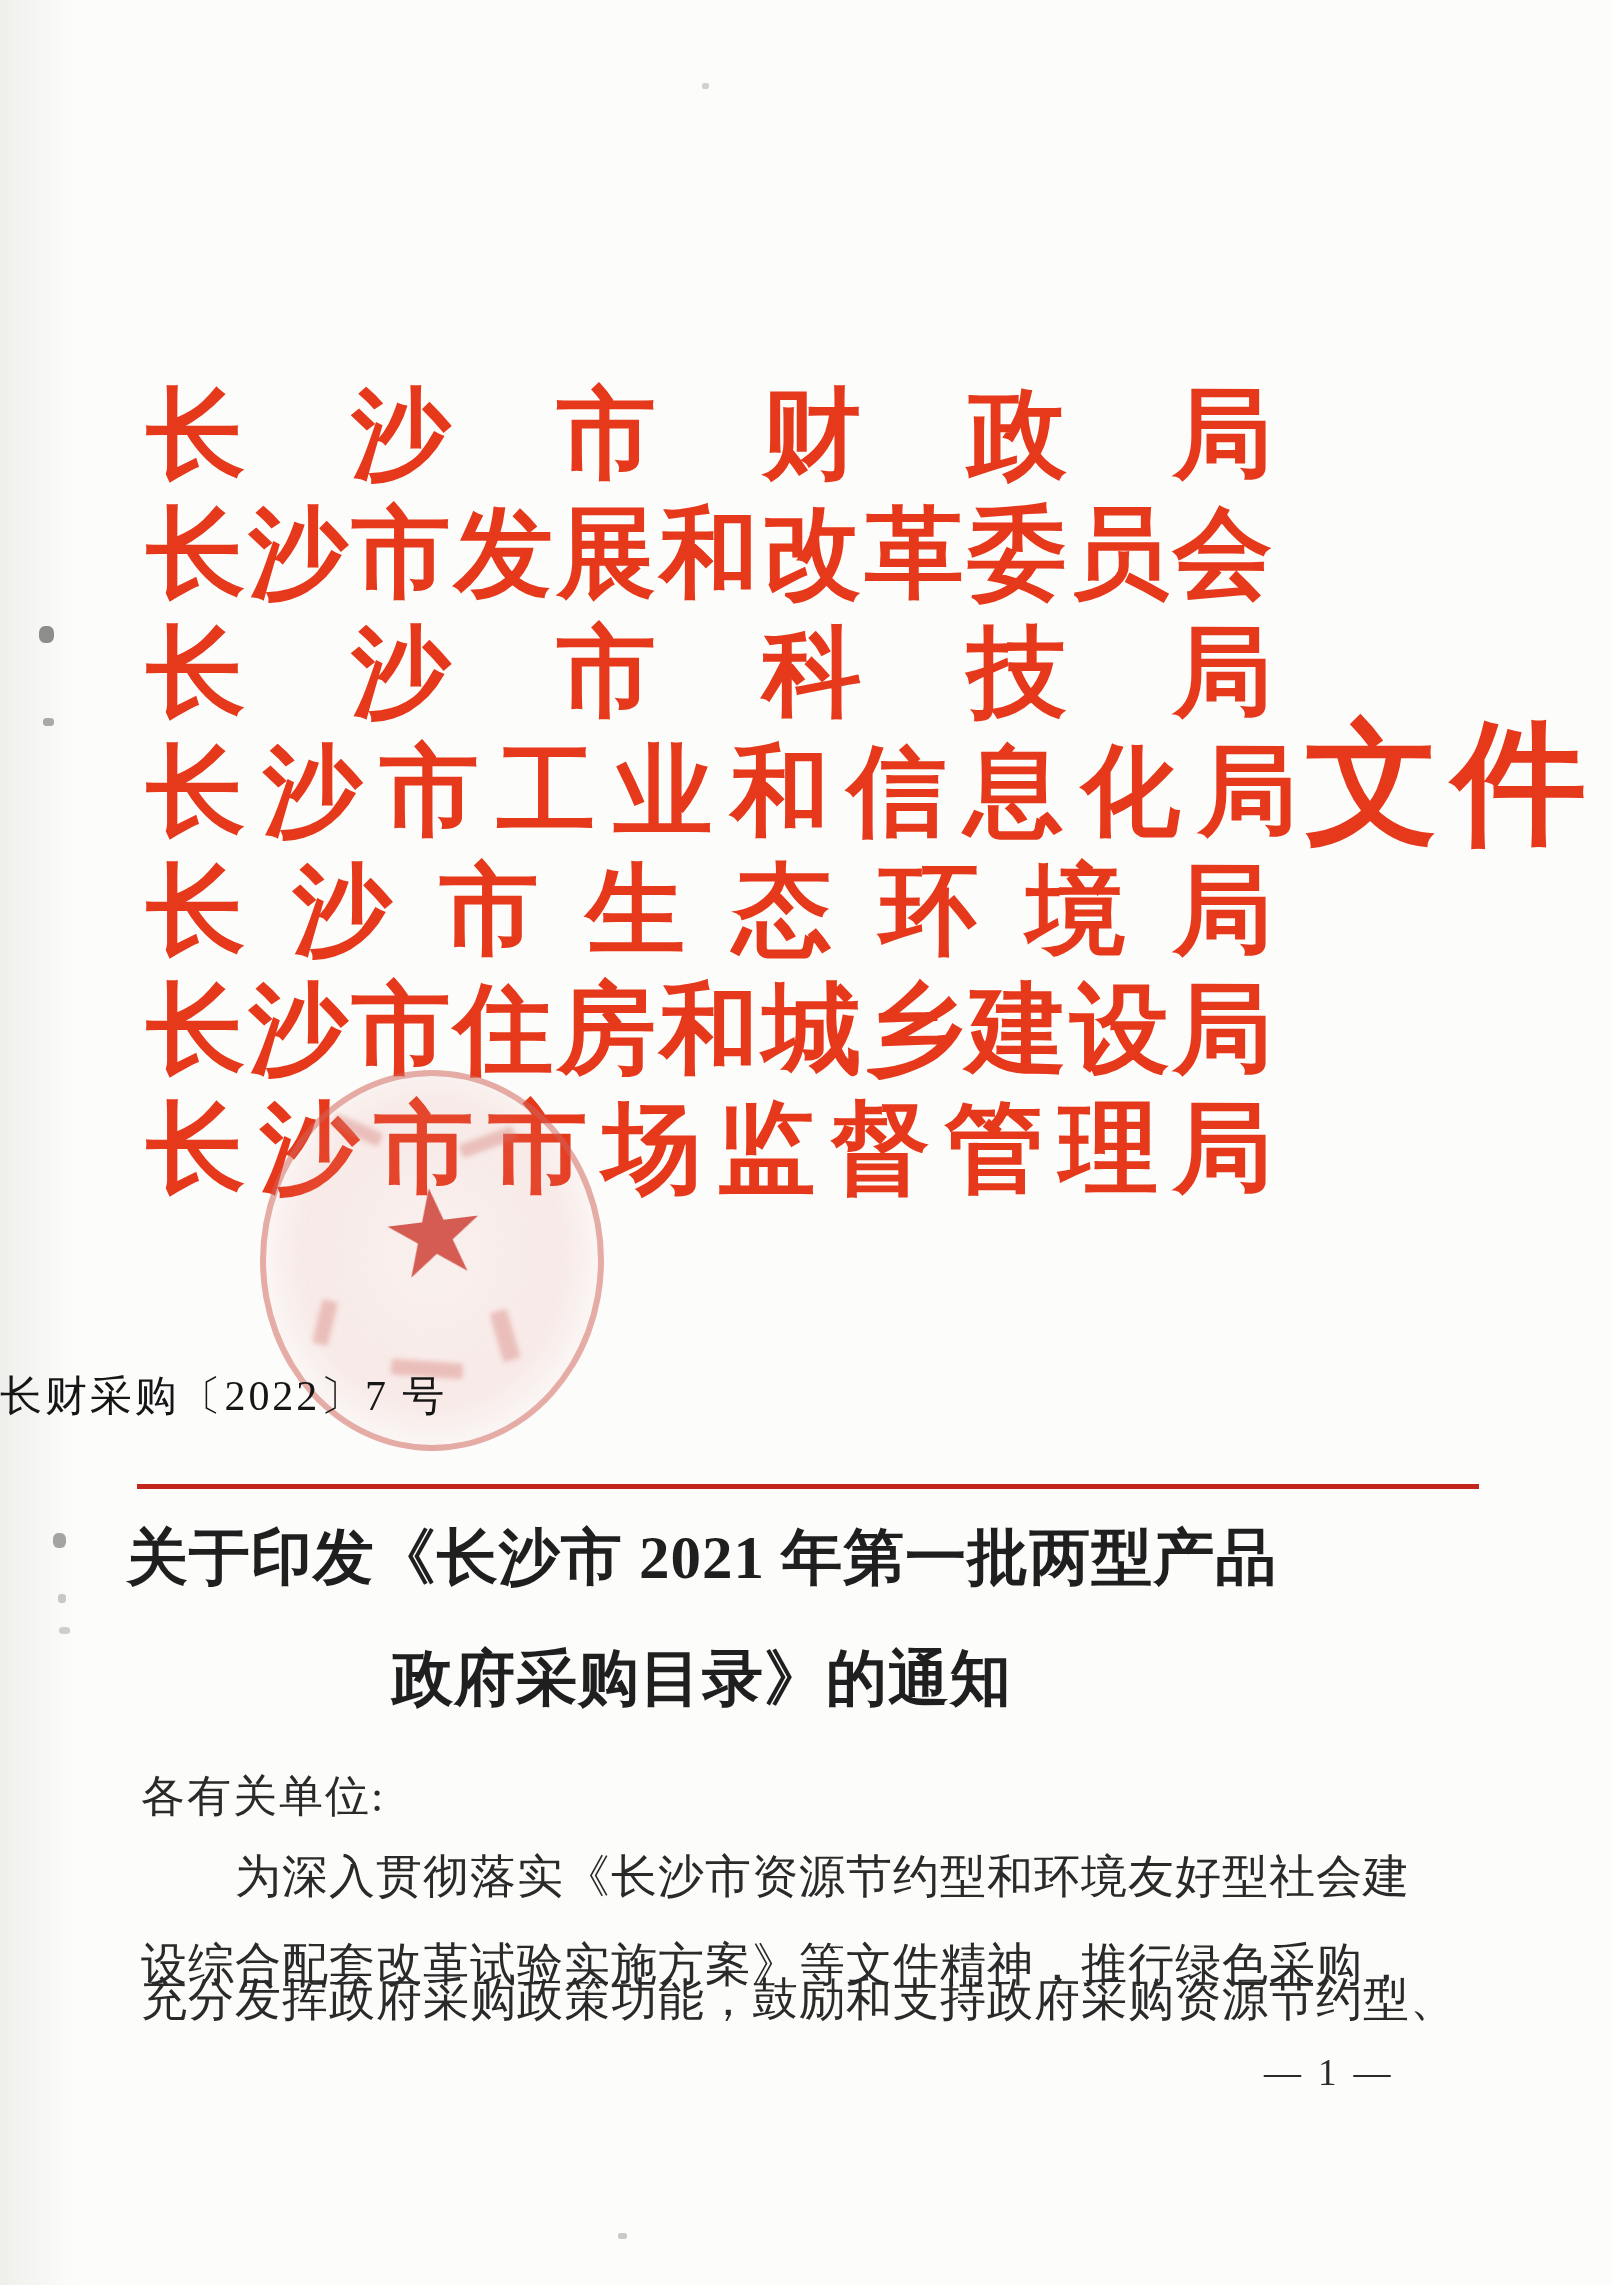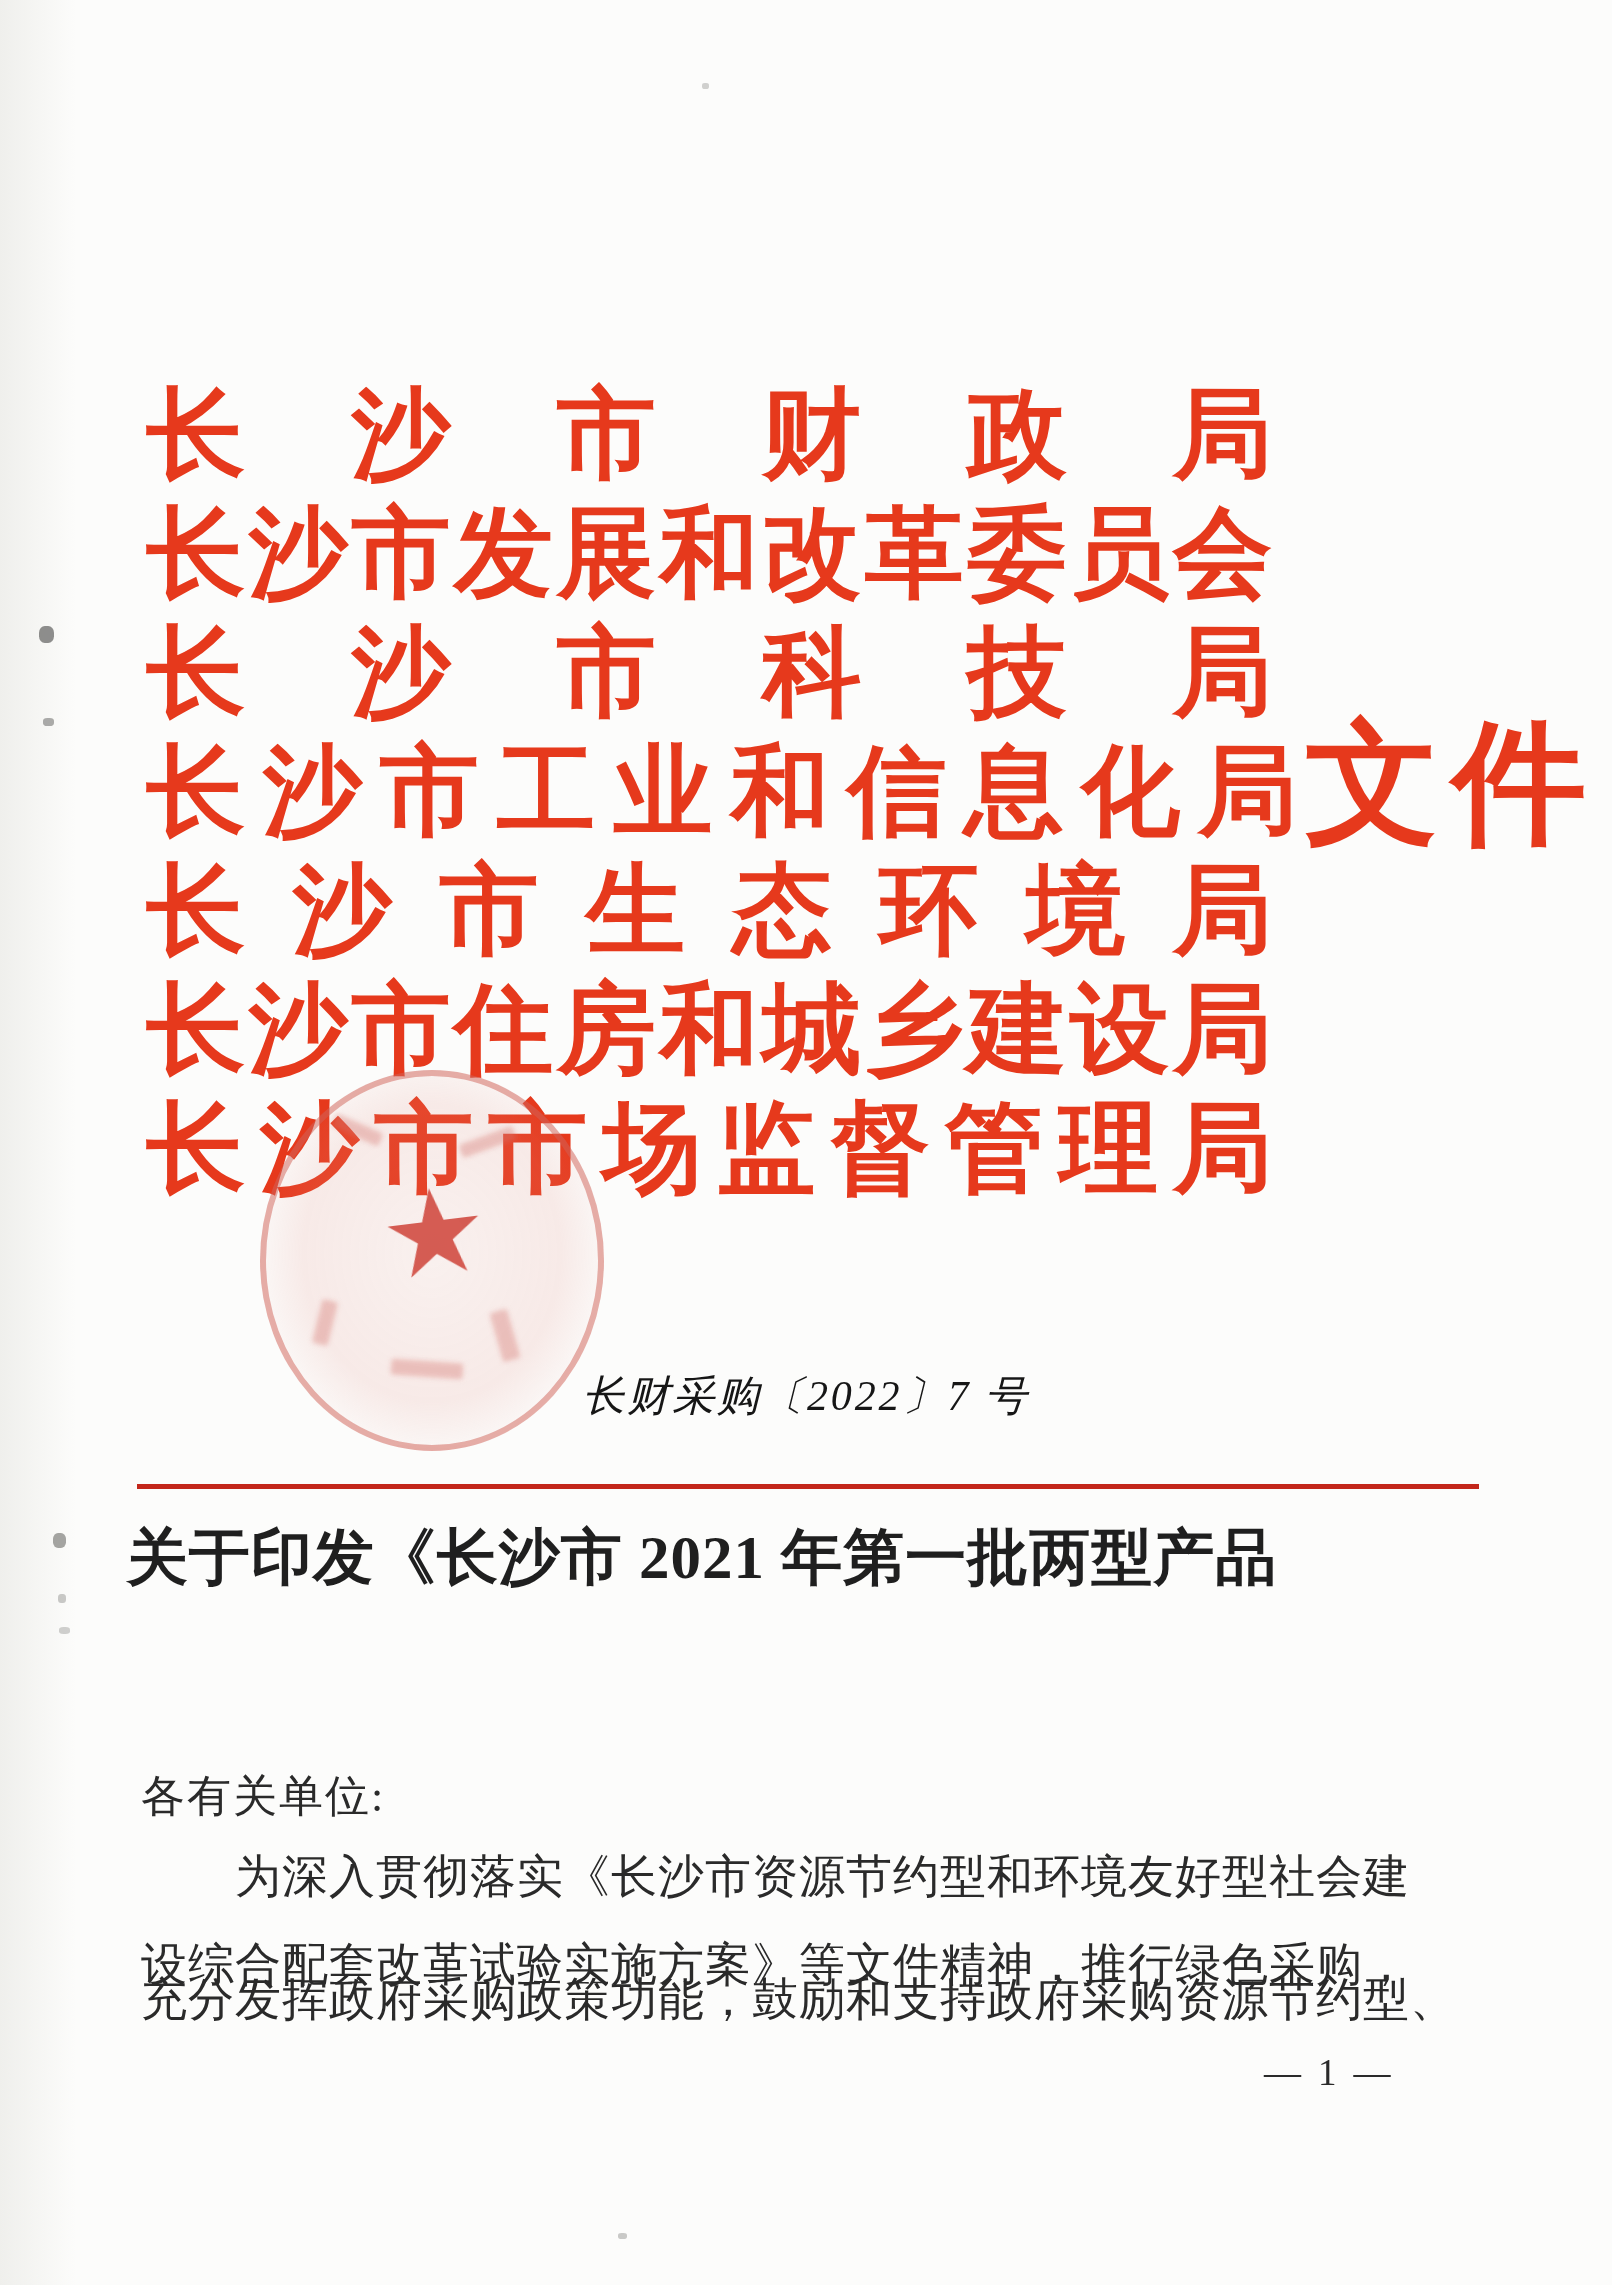--- a/index.html
+++ b/index.html
@@ -57,24 +57,23 @@
   }
   .seal-mark{position:absolute;background:rgba(214,118,110,0.38);filter:blur(2.4px);border-radius:2.9px;}
   .sm1{left:66px;top:47px;width:51px;height:13.7px;transform:rotate(24deg);}
   .sm2{left:193px;top:59px;width:57px;height:13.7px;transform:rotate(-20deg);}
   .sm3{left:51px;top:224px;width:15.6px;height:45px;transform:rotate(14deg);}
   .sm4{left:230px;top:234px;width:17.6px;height:51px;transform:rotate(-16deg);}
   .sm5{left:125px;top:285px;width:72px;height:15.6px;transform:rotate(4deg);}
   
   .doc-number{
     position:absolute;left:0;top:1373px;width:1612px;
-    text-align:center;color:#161616;
+    text-align:left;color:#161616;
     font-size:42px;letter-spacing:2.9px;line-height:1.1;
     z-index:2;
-    font-style:italic;
   }
   .red-rule{
     position:absolute;left:137px;top:1484px;width:1342px;height:4.9px;
     background:var(--rule-red);z-index:2;
   }
   .title-line{
     position:absolute;left:0;width:1404px;text-align:center;
     color:var(--ink);font-weight:700;font-size:61px;line-height:1;
     letter-spacing:1px;z-index:2;
   }
@@ -204,20 +203,21 @@
   <div class="doc-suffix">
       <span class="ch">文</span>
       <span class="ch">件</span>
     </div>
 
   <div class="doc-number">长财采购〔2022〕7 号</div>
 
   <div class="red-rule"></div>
 
   <div class="title-line title-1">关于印发《长沙市 2021 年第一批两型产品</div>
+  <div class="title-line title-2">政府采购目录》的通知</div>
 
   <div class="salutation">各有关单位:</div>
   <div class="body-line body-1">为深入贯彻落实《长沙市资源节约型和环境友好型社会建</div>
   <div class="body-line body-2">设综合配套改革试验实施方案》等文件精神，推行绿色采购，</div>
   <div class="body-line body-3">充分发挥政府采购政策功能，鼓励和支持政府采购资源节约型、</div>
 
   <div class="page-number">— 1 —</div>
 
   <div class="speck sp1"></div>
   <div class="speck sp2"></div>

